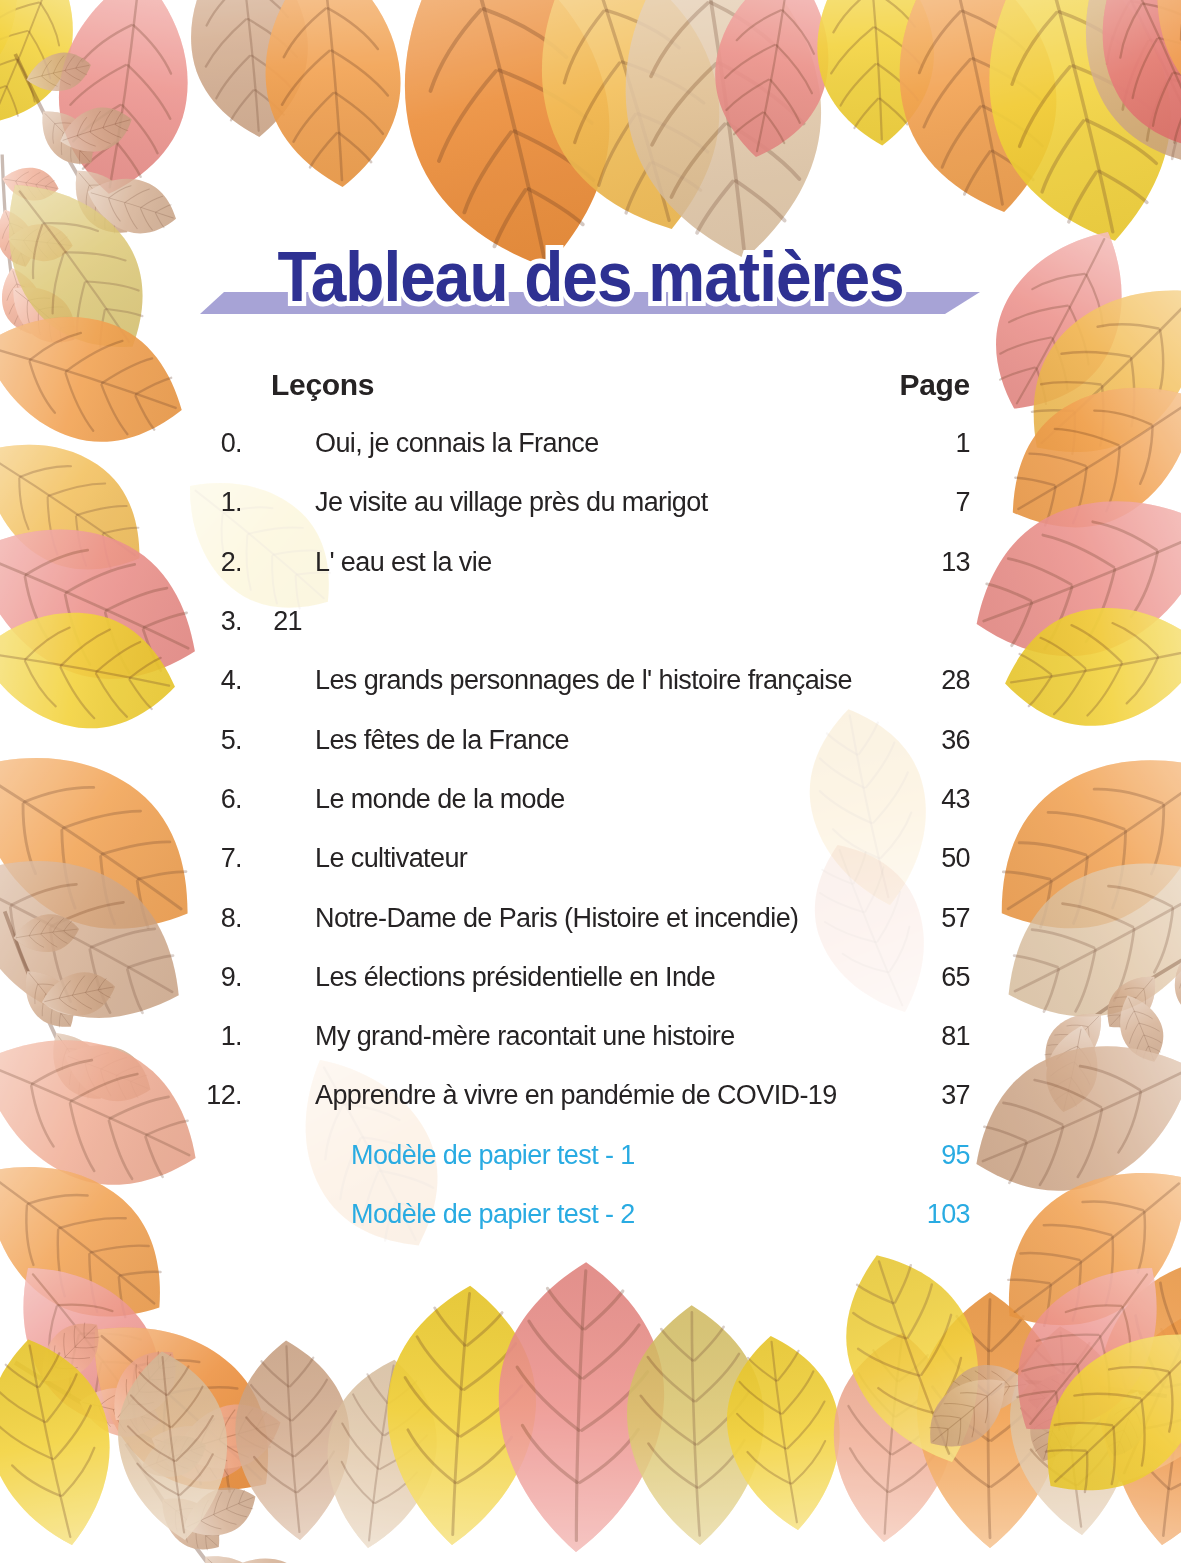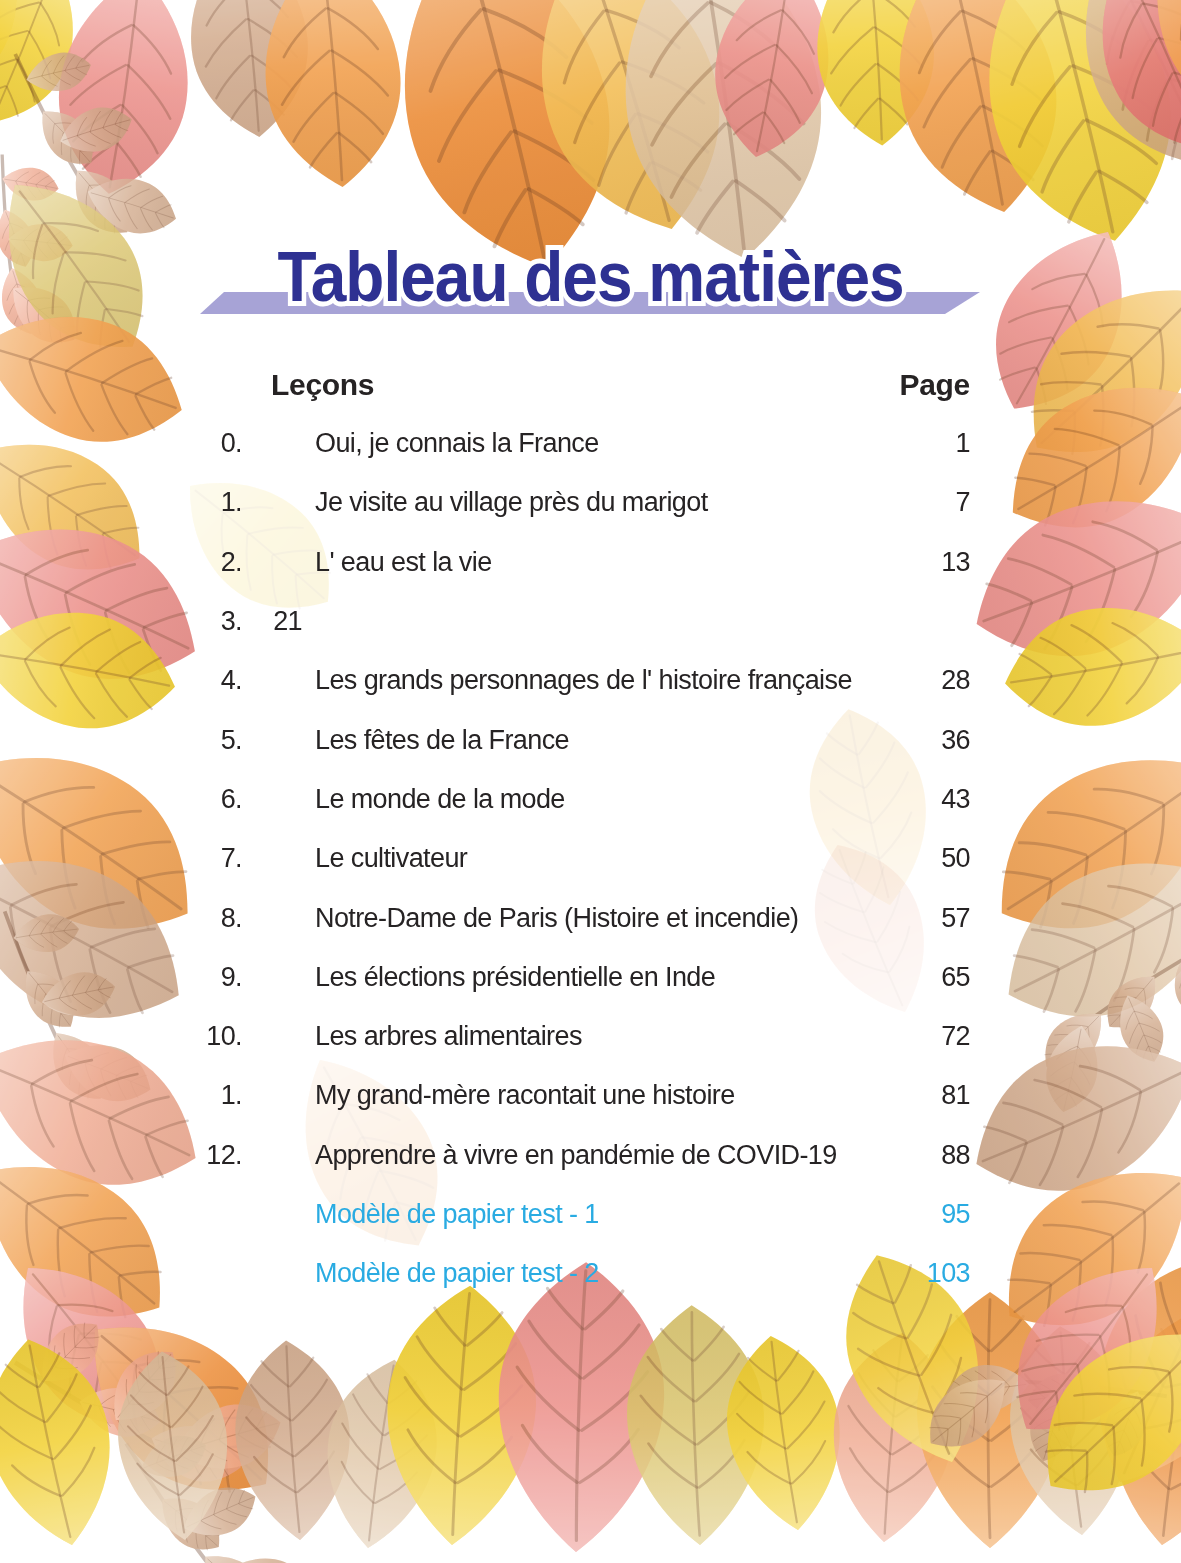--- a/index.html
+++ b/index.html
@@ -30,21 +30,21 @@
     position:absolute;left:180px;top:356px;width:790px;z-index:2;
     color:var(--ink,#262324);
   }
   .toc-header{display:flex;height:58px;align-items:center;font-weight:700;font-size:30px;letter-spacing:-0.3px;}
   .toc-header .h-lessons{margin-left:91px;flex:1;text-align:left;}
   .toc-header .h-page{text-align:center;}
   .row{display:flex;height:59.3px;align-items:center;font-size:27px;letter-spacing:-0.6px;}
   .row .num{width:62px;text-align:right;flex:0 0 auto;}
   .row .ttl{margin-left:73px;flex:1;text-align:left;white-space:nowrap;overflow:visible;}
   .row .pg{text-align:right;flex:0 0 auto;min-width:60px;}
-  .row.accent{color:var(--cyan,#29abe2);}
+  .row.accent{color:var(--cyan,#29abe2);gap:36px;}
 </style>
 </head>
 <body>
 
 <div class="page">
 
   <svg id="leaf-art" xmlns="http://www.w3.org/2000/svg" xmlns:xlink="http://www.w3.org/1999/xlink" viewBox="0 0 1181 1563">
     <defs>
       <linearGradient id="leafShade" x1="0" y1="0" x2="0" y2="1">
         <stop offset="0" stop-color="#ffffff" stop-opacity="0.45"></stop>
@@ -196,33 +196,28 @@
           <span class="num">8.</span>
           <span class="ttl">Notre-Dame de Paris (Histoire et incendie)</span>
           <span class="pg">57</span>
         </div>
         <div class="row">
           <span class="num">9.</span>
           <span class="ttl">Les élections présidentielle en Inde</span>
           <span class="pg">65</span>
         </div>
         <div class="row">
-          <span class="num">10.</span>
-          <span class="ttl">Les arbres alimentaires</span>
-          <span class="pg">72</span>
-        </div>
-        <div class="row">
           <span class="num">1.</span>
           <span class="ttl">My grand-mère racontait une histoire</span>
           <span class="pg">81</span>
         </div>
         <div class="row">
           <span class="num">12.</span>
           <span class="ttl">Apprendre à vivre en pandémie de COVID-19</span>
-          <span class="pg">88</span>
+          <span class="pg">37</span>
         </div>
         <div class="row accent">
           <span class="num"></span>
           <span class="ttl">Modèle de papier test - 1</span>
           <span class="pg">95</span>
         </div>
         <div class="row accent">
           <span class="num"></span>
           <span class="ttl">Modèle de papier test - 2</span>
           <span class="pg">103</span>

